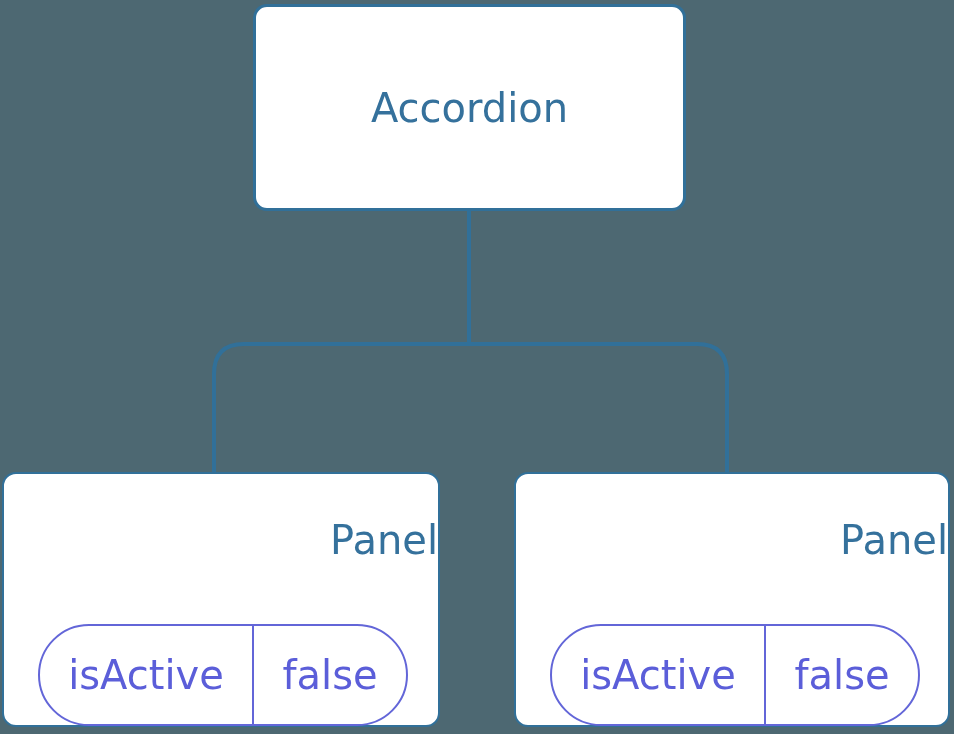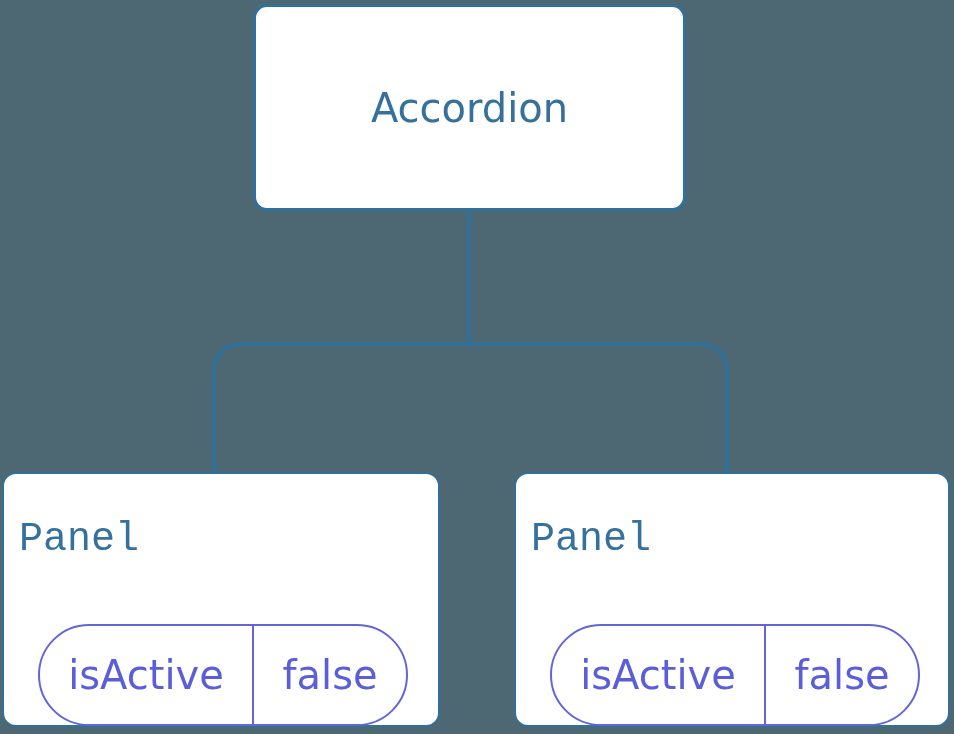--- a/index.html
+++ b/index.html
@@ -53,29 +53,28 @@
   }
   .panel-node {
     top: 472px;
     height: 255px;
     border: 2px solid var(--line, #317099);
   }
   .panel-node.left  { left: 2px;   width: 438px; }
   .panel-node.right { left: 514px; width: 436px; }
   .panel-title {
     position: absolute;
-    left: 15px;
+    left: 8px;
     right: 0;
     top: 46px;
-    text-align: left;
+    text-align: right;
     font-size: 40px;
     font-weight: 500;
     line-height: 40px;
     color: var(--node-text, #35719C);
-    font-family: Liberation Mono, monospace;
   }
   .state-pill {
     position: absolute;
     left: 34px;
     top: 114px;
     width: 370px;
     height: 102px;
     border: 2.5px solid var(--pill-border, #6366D8);
     border-radius: 51px;
     box-sizing: border-box;

